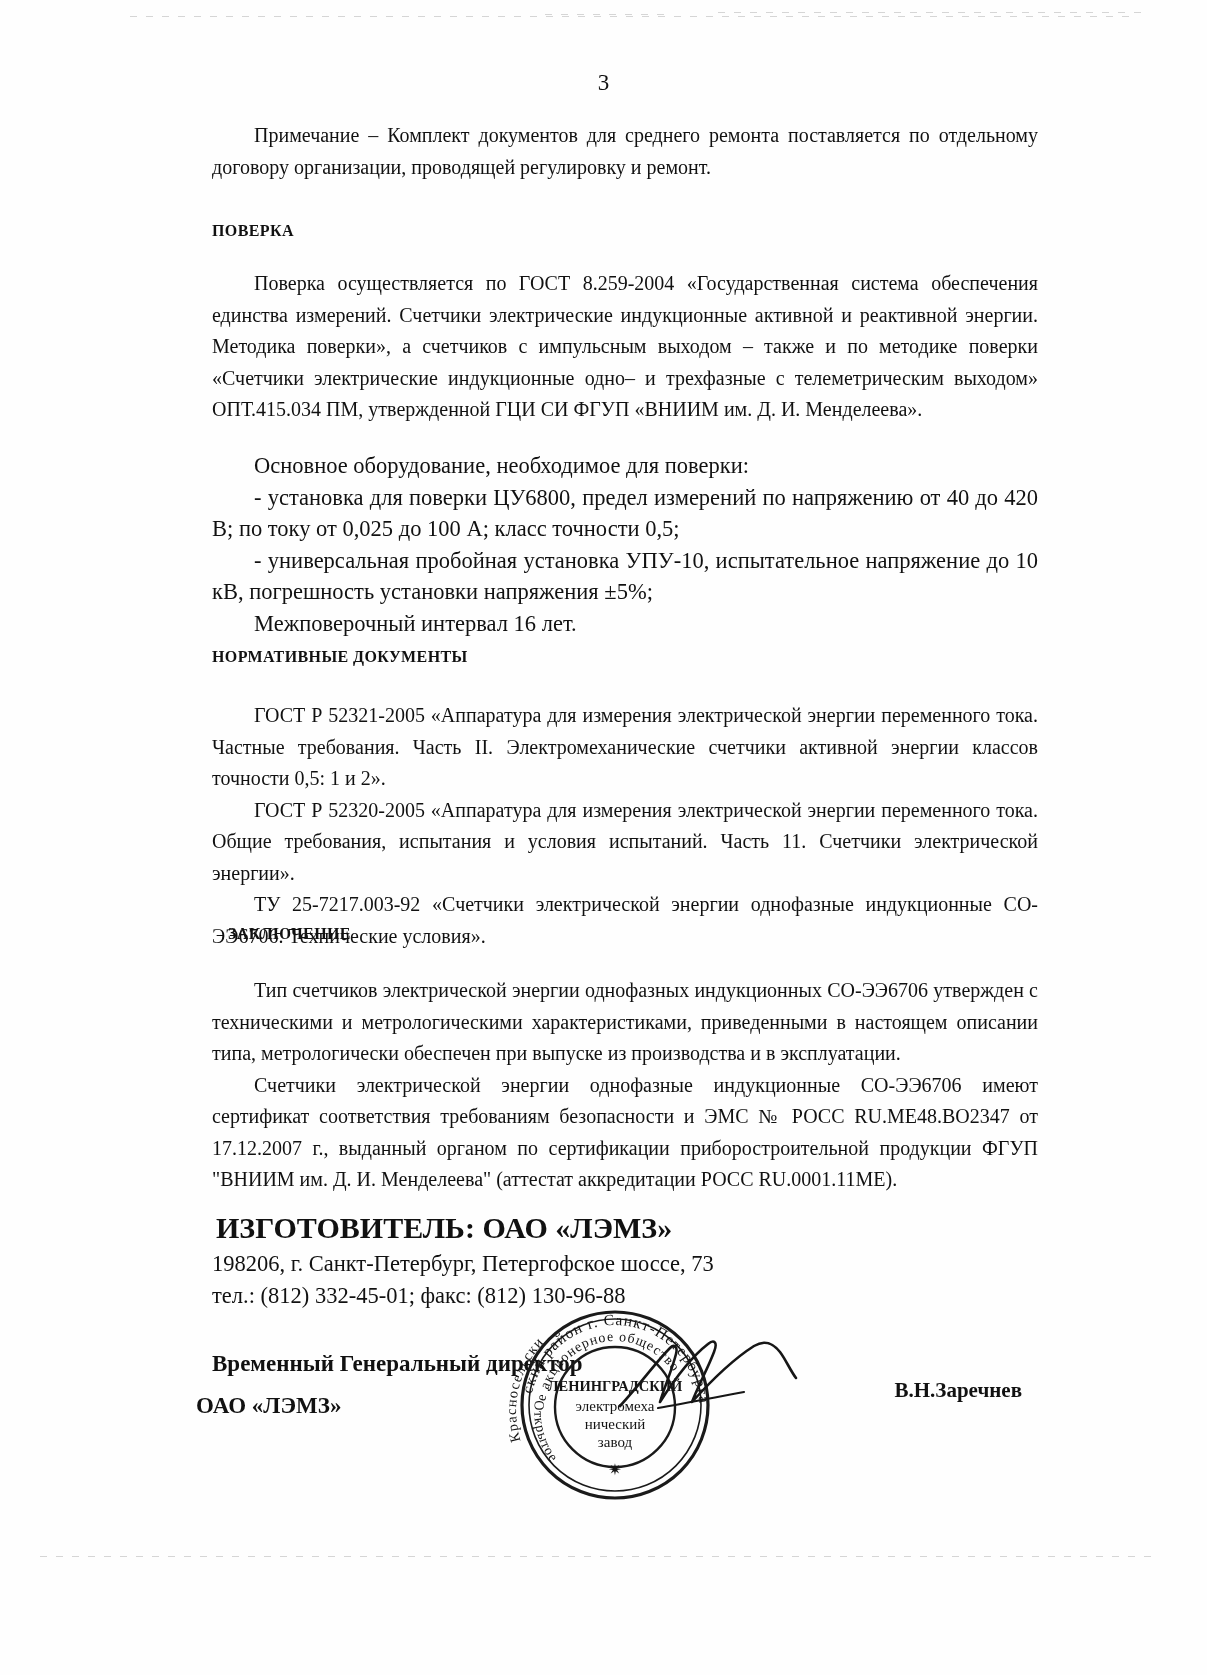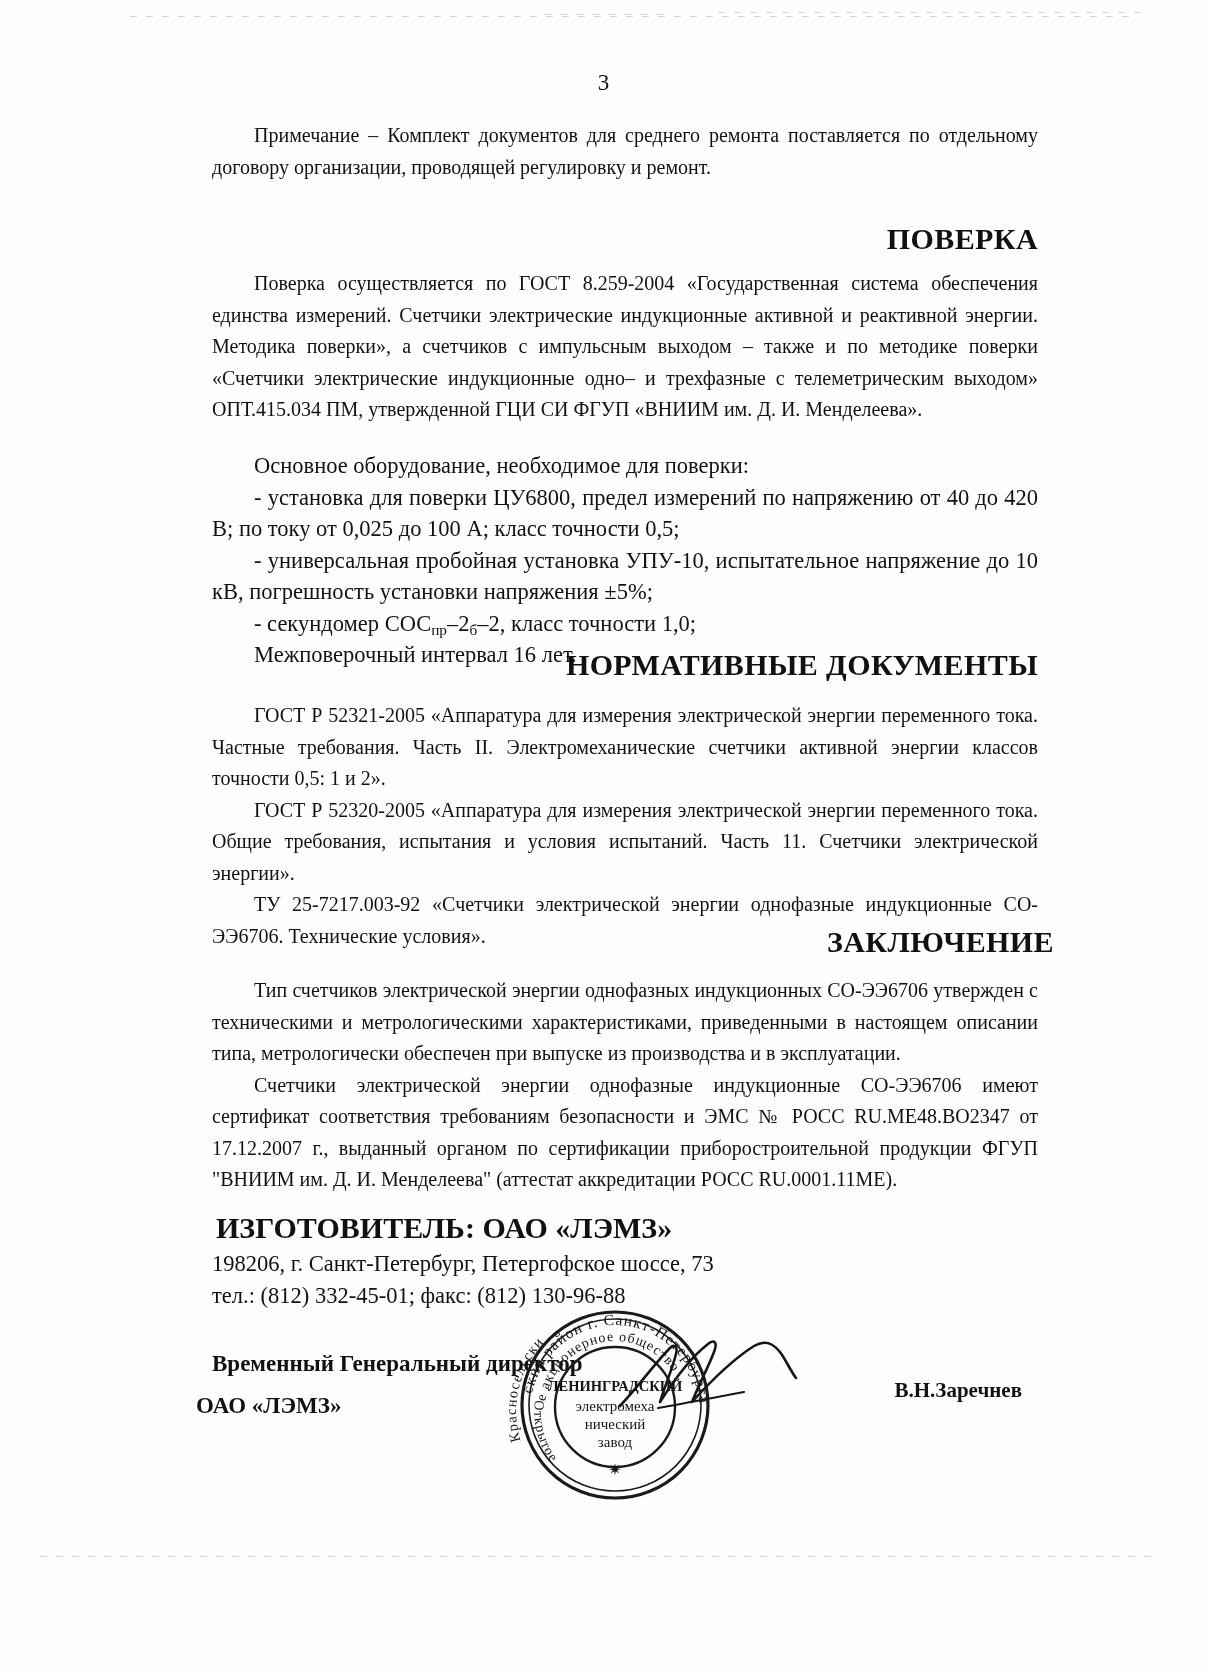--- a/index.html
+++ b/index.html
@@ -57,23 +57,23 @@
     margin: 0;
     font-size: 20px;
     line-height: 31.5px;
     text-align: justify;
     text-indent: 42px;
     hyphens: none;
   }
 
   h2.section-title {
     margin: 0;
-    font-size: 30px;
-    font-weight: bold;
-    text-align: right;
+    font-size: 16px;
+    font-weight: bold;
+    text-align: left;
     letter-spacing: .4px;
   }
 
   .list-line {
     margin: 0;
     font-size: 22.5px;
     line-height: 31.5px;
     text-align: justify;
     text-indent: 42px;
   }
@@ -164,21 +164,20 @@
     <h2 class="section-title" style="position:absolute; top: 222px; left: 212px; width: 826px;">ПОВЕРКА</h2>
 
     <div class="block" style="top: 268px;">
       <p class="para">Поверка осуществляется по ГОСТ 8.259-2004 «Государственная система обеспечения единства измерений. Счетчики электрические индукционные активной и реактивной энергии. Методика поверки», а счетчиков с импульсным выходом – также и по методике поверки «Счетчики электрические индукционные одно– и трехфазные с телеметрическим выходом» ОПТ.415.034 ПМ,   утвержденной ГЦИ СИ ФГУП «ВНИИМ им. Д. И. Менделеева».</p>
     </div>
 
     <div class="block" style="top: 450px;">
       <p class="list-line">Основное оборудование, необходимое для поверки:</p>
       <p class="list-line">- установка для поверки ЦУ6800, предел измерений по напряжению от 40 до 420 В; по току от 0,025 до 100 А; класс точности 0,5;</p>
       <p class="list-line">- универсальная пробойная установка УПУ-10, испытательное напряжение до 10 кВ, погрешность установки напряжения ±5%;</p>
-      <p class="list-line"><span>- секундомер СОС</span><sub>пр</sub><span>–2</span><sub>б</sub><span>–2, класс точности 1,0;</span></p>
       <p class="list-line">Межповерочный интервал 16 лет.</p>
     </div>
 
     <h2 class="section-title" style="position:absolute; top: 648px; left: 212px; width: 826px;">НОРМАТИВНЫЕ ДОКУМЕНТЫ</h2>
 
     <div class="block" style="top: 700px;">
       <p class="para">ГОСТ Р 52321-2005 «Аппаратура для измерения электрической энергии переменного тока. Частные требования. Часть II. Электромеханические счетчики активной энергии классов точности 0,5: 1 и 2».</p>
       <p class="para">ГОСТ Р 52320-2005 «Аппаратура для измерения электрической энергии переменного тока. Общие требования, испытания и условия испытаний. Часть 11. Счетчики электрической энергии».</p>
       <p class="para">ТУ 25-7217.003-92 «Счетчики электрической энергии однофазные индукционные СО-ЭЭ6706. Технические условия».</p>
     </div>

